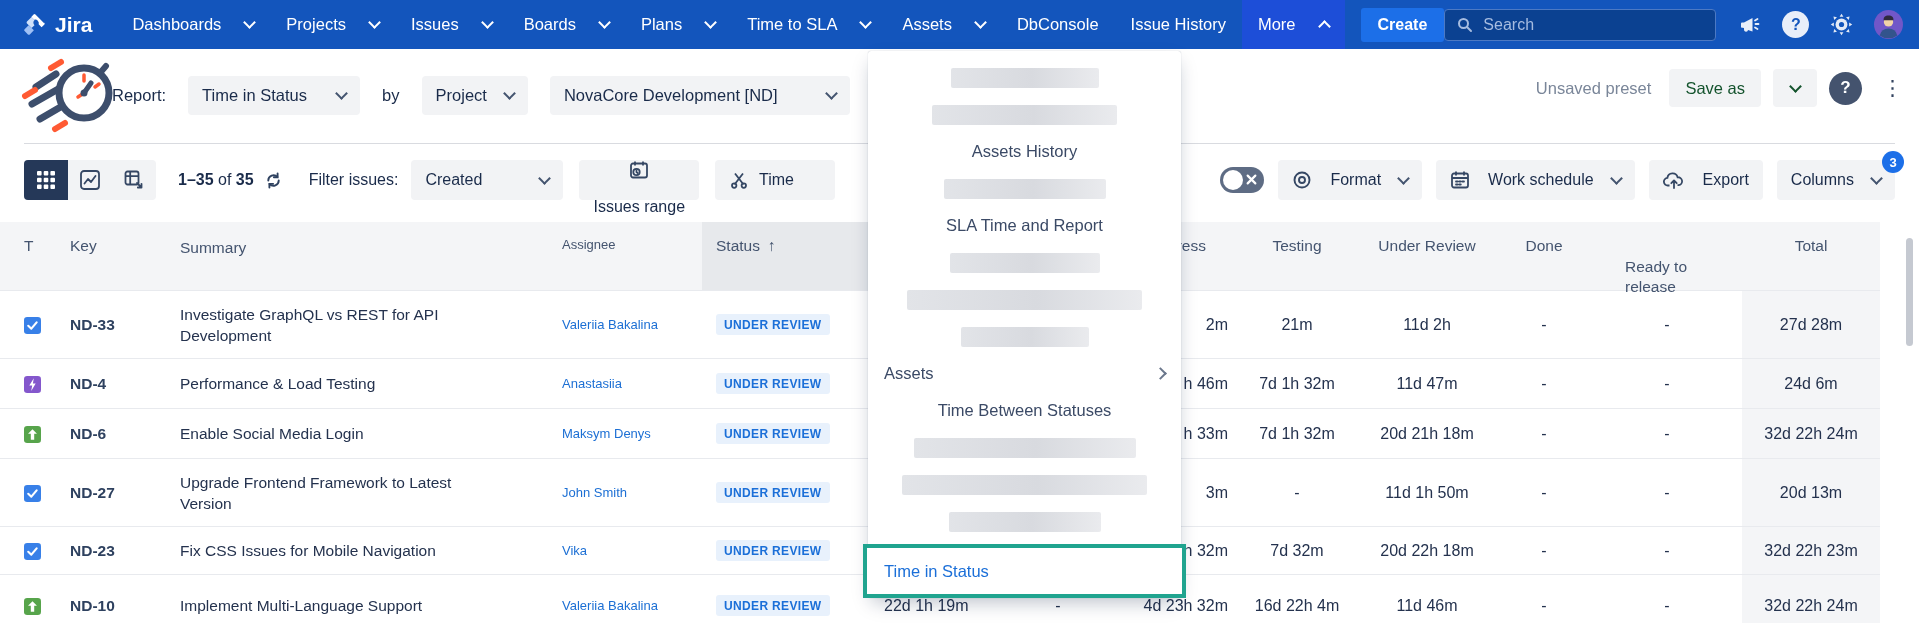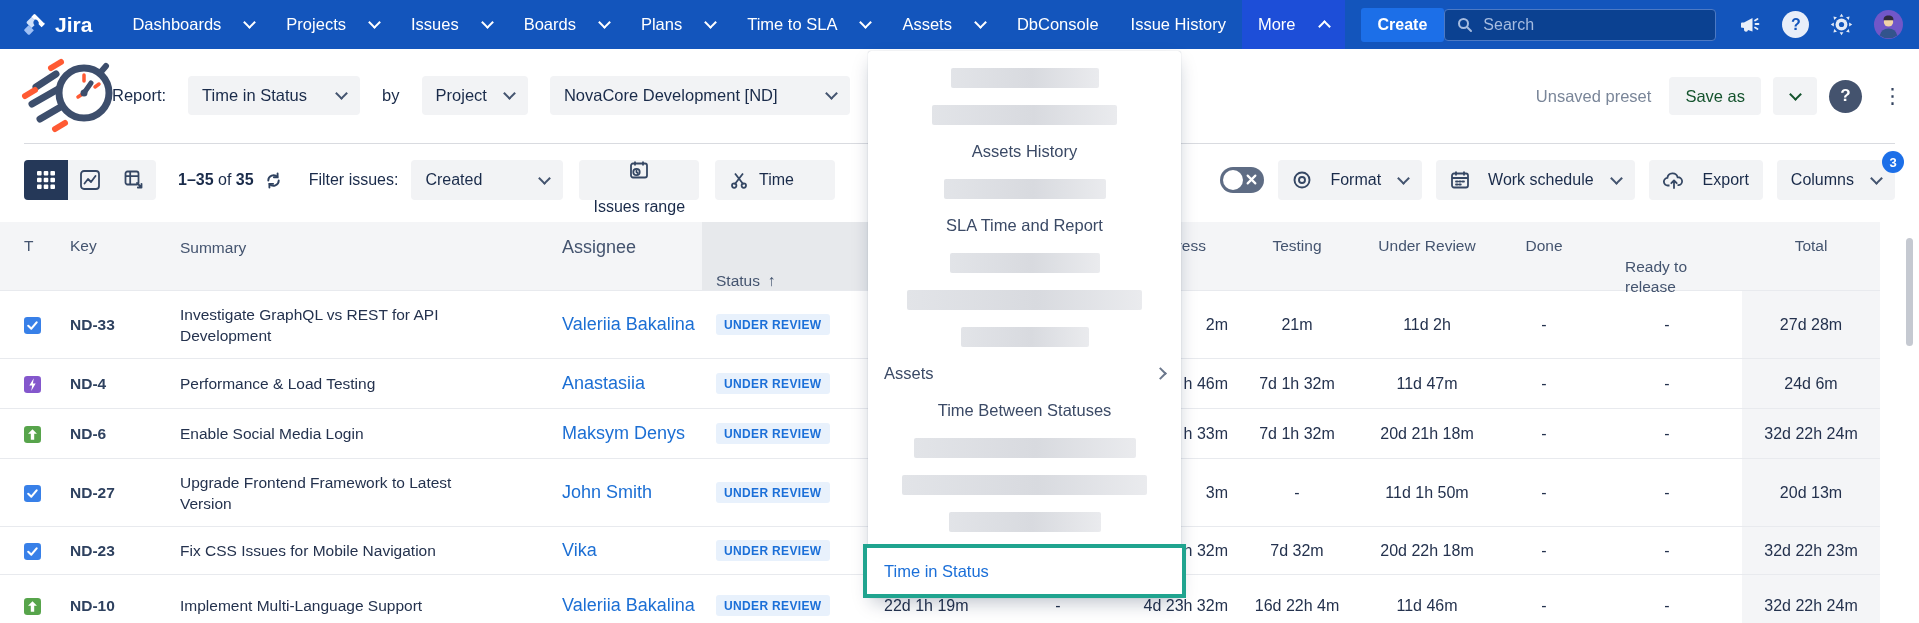--- a/index.html
+++ b/index.html
@@ -17,21 +17,21 @@
   .create-btn{align-self:center;margin-left:16px;background:#1C6FE8;border-radius:3px;padding:8px 17px;font-size:16px;font-weight:bold;cursor:pointer;}
   .nav-right{margin-left:auto;display:flex;align-items:center;gap:21px;padding-right:18px;}
   .search-box{width:272px;height:32px;background:#0B4191;border:1px solid #4C79C4;border-radius:4px;display:flex;align-items:center;gap:10px;padding:0 12px;color:#A6BCE0;font-size:16px;box-sizing:border-box;}
   .help-bubble{width:27px;height:27px;border-radius:50%;background:#E8EEF9;color:#1355BC;font-weight:bold;font-size:16px;display:flex;align-items:center;justify-content:center;}
   
   .report-bar{position:absolute;top:49px;left:0;right:0;height:94px;}
   .report-logo{position:absolute;left:20px;top:4px;}
   .report-controls{position:absolute;left:112px;top:27px;display:flex;align-items:center;gap:22px;font-size:16.5px;}
   .pill{background:#F2F3F5;border-radius:4px;height:39px;display:flex;align-items:center;justify-content:space-between;padding:0 14px;gap:18px;box-sizing:border-box;color:#1A2B4A;cursor:pointer;}
   .pill .chev{color:#44546F;}
-  .preset-cluster{position:absolute;right:8px;top:28px;display:flex;align-items:center;gap:12px;}
+  .preset-cluster{position:absolute;right:8px;top:20px;display:flex;align-items:center;gap:12px;}
   .preset-label{color:#7A8699;font-size:16.5px;margin-right:6px;}
   .btn{background:#F2F3F5;border-radius:4px;height:38px;display:flex;align-items:center;justify-content:center;padding:0 16px;font-size:16.5px;cursor:pointer;box-sizing:border-box;color:#14532d;}
   .btn.square{width:44px;padding:0;}
   .help-dark{width:33px;height:33px;border-radius:50%;background:#44536E;color:#fff;font-weight:bold;font-size:17px;display:flex;align-items:center;justify-content:center;cursor:pointer;}
   .kebab{font-size:21px;color:#33435F;padding:0 8px;cursor:pointer;}
   .divider{position:absolute;top:143px;left:24px;right:24px;height:1px;background:#D9DBE0;}
   
   .toolbar{position:absolute;top:160px;left:24px;right:24px;height:40px;display:flex;align-items:center;font-size:16px;}
   .view-group{display:flex;background:#F2F3F5;border-radius:4px;overflow:hidden;height:40px;}
   .view-btn{width:44px;display:flex;align-items:center;justify-content:center;cursor:pointer;color:#354764;}
@@ -45,30 +45,30 @@
   .toolbar-right{margin-left:auto;display:flex;align-items:center;gap:14px;}
   .toggle{width:44px;height:26px;border-radius:13px;background:#5E6C84;position:relative;cursor:pointer;flex:none;}
   .toggle .knob{position:absolute;left:3px;top:3px;width:20px;height:20px;border-radius:50%;background:#fff;}
   .toggle .xmark{position:absolute;right:7px;top:7px;}
   .columns-wrap{position:relative;}
   .badge{position:absolute;top:-9px;right:-9px;width:22px;height:22px;border-radius:50%;background:#1C6FE8;color:#fff;font-size:13px;font-weight:bold;display:flex;align-items:center;justify-content:center;}
   
   .table{position:absolute;top:222px;left:0;z-index:1;}
   .thead{display:flex;width:1880px;height:68px;background:#F4F5F7;color:#44546F;font-size:15.5px;padding-left:24px;box-sizing:border-box;}
   .th{padding-top:15px;box-sizing:border-box;flex:none;}
-  .th.c-status{background:#E7E9EC;height:68px;display:flex;gap:8px;align-items:flex-end;}
+  .th.c-status{background:#E7E9EC;height:68px;display:flex;gap:8px;align-items:flex-start;}
   .th.c-status span{padding-top:0;}
   .tr{display:flex;align-items:center;width:1880px;padding-left:24px;box-sizing:border-box;border-top:1px solid #E8EAEE;background:#fff;font-size:16px;color:#24324E;}
   .td{flex:none;box-sizing:border-box;}
   .c-type{width:46px;}
   .c-key{width:110px;font-size:15.5px;}
   .tr .c-key{font-weight:600;color:#2E415F;}
   .c-summary{width:382px;font-size:15.5px;line-height:21px;}
   .c-summary span{display:inline-block;max-width:305px;}
-  .c-assignee{width:140px;font-size:18px;}
+  .c-assignee{width:140px;font-size:13px;}
   .tr .c-assignee{color:#1C6FD4;cursor:pointer;}
   .c-status{width:170px;padding-left:14px;}
   .th.c-status{padding-left:14px;}
   .c-a{width:140px;padding-left:12px;}
   .c-b{width:92px;text-align:center;}
   .c-prog{width:132px;text-align:right;padding-right:8px;}
   .th.c-prog{padding-right:30px;white-space:nowrap;overflow:hidden;}
   .c-testing{width:122px;text-align:center;}
   .c-review{width:138px;text-align:center;}
   .c-done{width:96px;text-align:center;}

